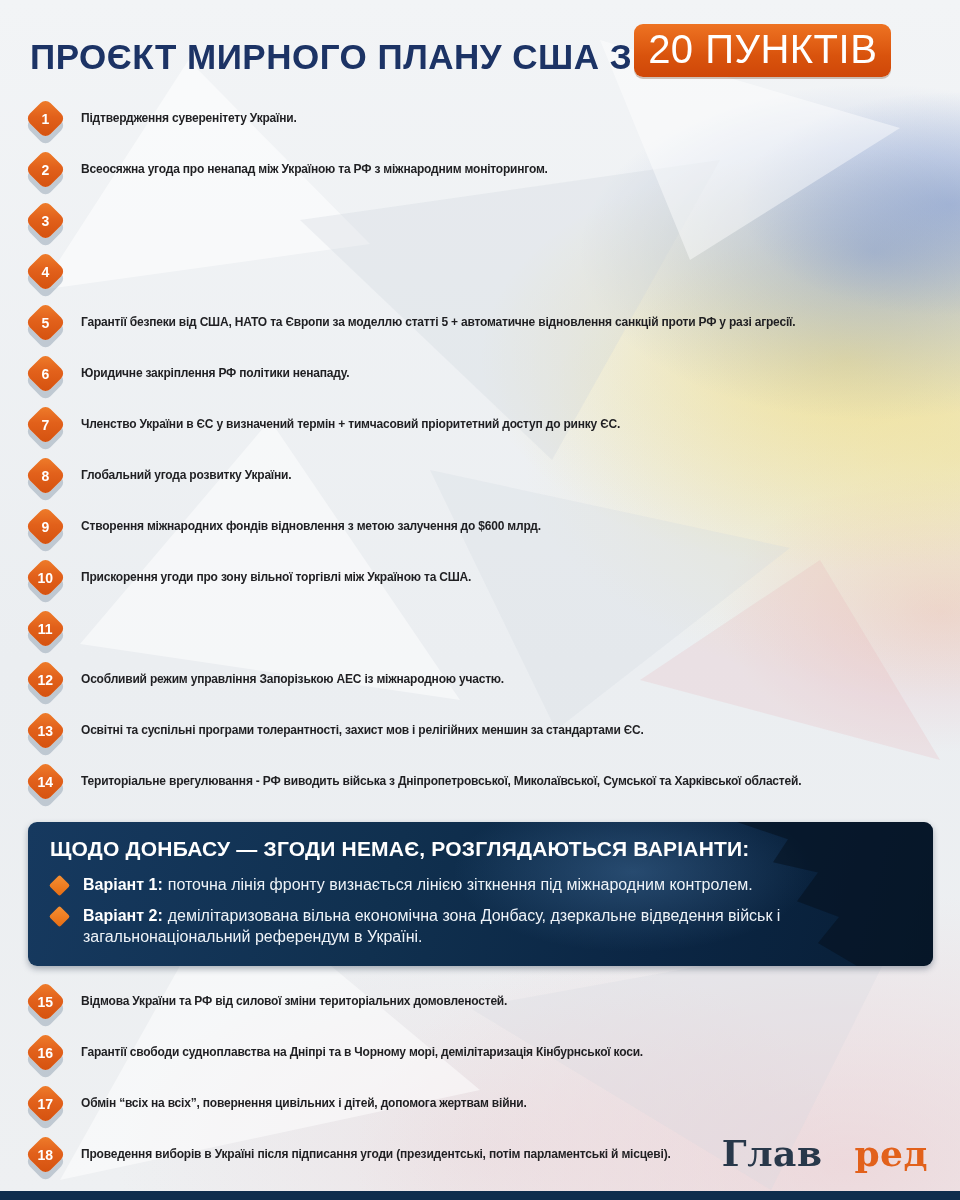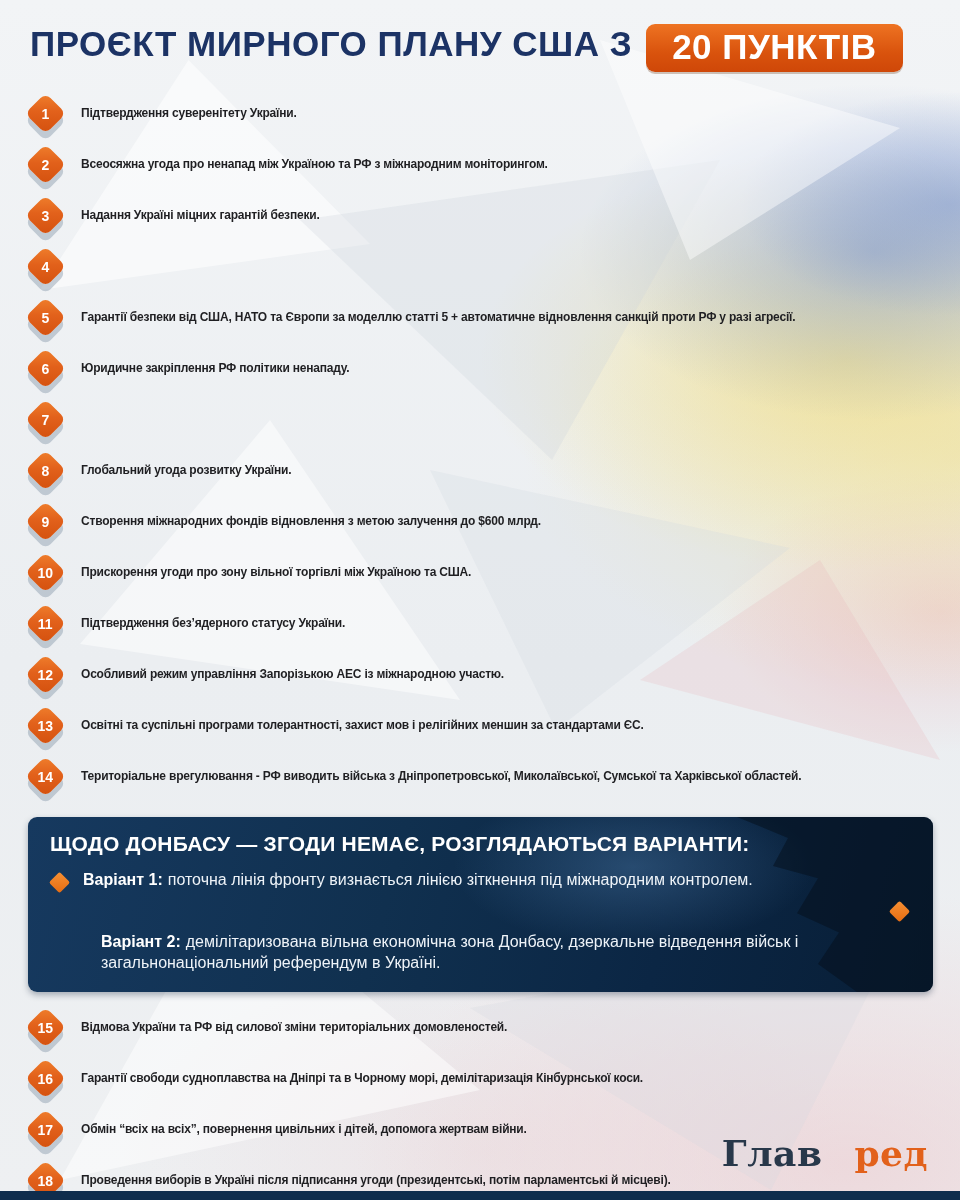--- a/index.html
+++ b/index.html
@@ -26,30 +26,30 @@
   .t3 { left:80px;  top:420px;  width:380px; height:280px; background:rgba(255,255,255,0.5);  clip-path:polygon(0 80%, 50% 0, 100% 100%); }
   .t4 { left:430px; top:470px;  width:360px; height:260px; background:rgba(208,214,222,0.25); clip-path:polygon(0 0, 100% 30%, 35% 100%); }
   .t5 { left:60px;  top:880px;  width:420px; height:300px; background:rgba(255,255,255,0.5);  clip-path:polygon(0 100%, 40% 0, 100% 70%); }
   .t6 { left:470px; top:930px;  width:430px; height:260px; background:rgba(210,216,224,0.25); clip-path:polygon(0 30%, 100% 0, 70% 100%); }
   .t7 { left:600px; top:40px;   width:300px; height:220px; background:rgba(255,255,255,0.45); clip-path:polygon(0 0, 100% 40%, 30% 100%); }
   .t8 { left:640px; top:560px;  width:300px; height:200px; background:rgba(232,178,184,0.22); clip-path:polygon(0 60%, 60% 0, 100% 100%); }
 
   .content { position:relative; z-index:2; padding:20px 25px 0 28px; }
 
   
-  .titlebar { display:flex; align-items:flex-start; gap:14px; margin:4px 0 26px 2px; }
+  .titlebar { display:flex; align-items:flex-end; gap:2px; margin:4px 0 26px 2px; }
   .title {
     font-size:35px; font-weight:800; letter-spacing:0.5px;
     color:#1c3365; white-space:nowrap;
   }
   .count-badge {
-    display:inline-block; padding:3px 26px 5px;
+    display:inline-block; padding:3px 14px 5px;
     background:linear-gradient(180deg,#ee7322 0%, #d9530d 60%, #cf4708 100%);
     border-radius:9px; box-shadow:0 2px 0 rgba(130,90,60,0.35);
-    color:#ffffff; font-size:35px; font-weight:700; letter-spacing:0.5px; white-space:nowrap;
+    color:#ffffff; font-size:40px; font-weight:400; letter-spacing:0.5px; white-space:nowrap;
   }
 
   
   .row { display:flex; align-items:flex-start; gap:17px; margin-bottom:17px; }
   .dnum {
     flex:0 0 auto; width:29px; height:29px; margin:1px 4px 4px 3px;
     transform:rotate(45deg); border-radius:7px;
     background:linear-gradient(135deg,#f0802d 0%, #e2611b 45%, #d3500e 100%);
     box-shadow:5px 5px 0 rgba(146,162,178,0.5);
     display:flex; align-items:center; justify-content:center;
@@ -72,22 +72,22 @@
     background:rgba(5,16,30,0.55);
     clip-path:polygon(28% 0, 45% 12%, 40% 28%, 55% 35%, 48% 55%, 62% 66%, 55% 84%, 68% 100%, 100% 100%, 100% 0);
     pointer-events:none;
   }
   .donbas .map-glow {
     position:absolute; right:120px; top:-30px; width:360px; height:160px;
     background:radial-gradient(closest-side, rgba(90,140,190,0.35), rgba(90,140,190,0));
     pointer-events:none;
   }
   .donbas-header { position:relative; color:#ffffff; font-size:21px; font-weight:800; letter-spacing:0.2px; margin-bottom:13px; }
-  .vrow { position:relative; display:flex; align-items:flex-end; gap:12px; margin-bottom:10px; }
-  .vrow:last-child { margin-bottom:2px;flex-direction:column; }
+  .vrow { position:relative; display:flex; align-items:flex-start; gap:12px; margin-bottom:10px; }
+  .vrow:last-child { margin-bottom:2px; }
   .vdiamond {
     flex:0 0 auto; width:15px; height:15px; margin:4px 4px 0 2px;
     transform:rotate(45deg); border-radius:2px;
     background:linear-gradient(135deg,#f69033 0%, #e66c12 100%);
   }
   .vtxt { color:#eef3f8; font-size:16px; line-height:21px; max-width:810px; }
   .vtxt b { color:#ffffff; font-weight:800; margin-right:5px; }
 
   
   .logo { position:absolute; right:32px; bottom:26px; z-index:3;
@@ -126,21 +126,20 @@
     <div class="row">
       <div class="dnum">
           <span>2</span>
         </div>
       <div class="txt">Всеосяжна угода про ненапад між Україною та РФ з міжнародним моніторингом.</div>
     </div>
     <div class="row">
       <div class="dnum">
           <span>3</span>
         </div>
-      <div class="txt">Надання Україні міцних гарантій безпеки.</div>
     </div>
     <div class="row">
       <div class="dnum">
           <span>4</span>
         </div>
     </div>
     <div class="row">
       <div class="dnum">
           <span>5</span>
         </div>
@@ -149,20 +148,21 @@
     <div class="row">
       <div class="dnum">
           <span>6</span>
         </div>
       <div class="txt">Юридичне закріплення РФ політики ненападу.</div>
     </div>
     <div class="row">
       <div class="dnum">
           <span>7</span>
         </div>
+      <div class="txt">Членство України в ЄС у визначений термін + тимчасовий пріоритетний доступ до ринку ЄС.</div>
     </div>
     <div class="row">
       <div class="dnum">
           <span>8</span>
         </div>
       <div class="txt">Глобальний угода розвитку України.</div>
     </div>
     <div class="row">
       <div class="dnum">
           <span>9</span>
@@ -172,21 +172,20 @@
     <div class="row">
       <div class="dnum">
           <span>10</span>
         </div>
       <div class="txt">Прискорення угоди про зону вільної торгівлі між Україною та США.</div>
     </div>
     <div class="row">
       <div class="dnum">
           <span>11</span>
         </div>
-      <div class="txt">Підтвердження без’ядерного статусу України.</div>
     </div>
     <div class="row">
       <div class="dnum">
           <span>12</span>
         </div>
       <div class="txt">Особливий режим управління Запорізькою АЕС із міжнародною участю.</div>
     </div>
     <div class="row">
       <div class="dnum">
           <span>13</span>

